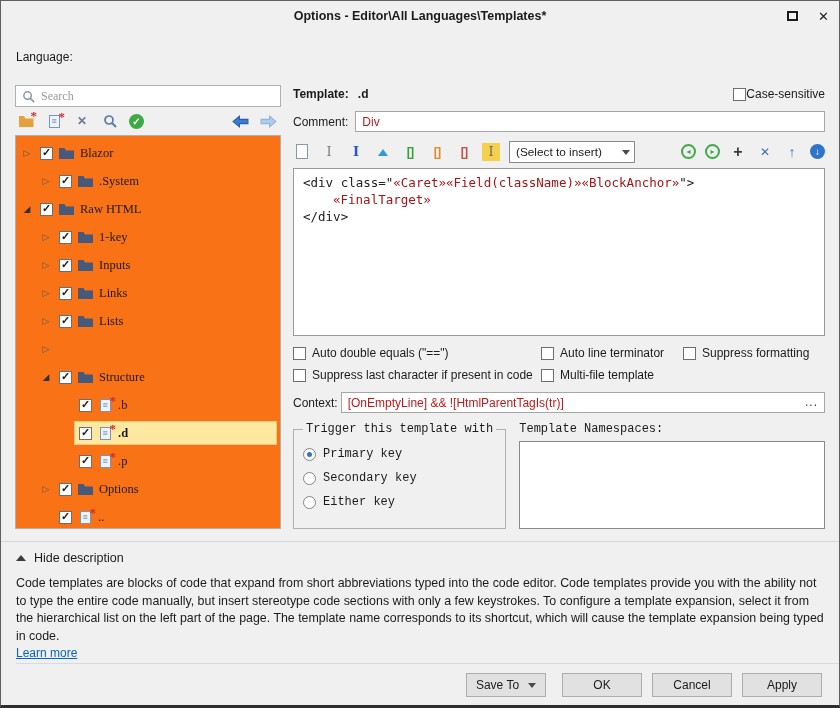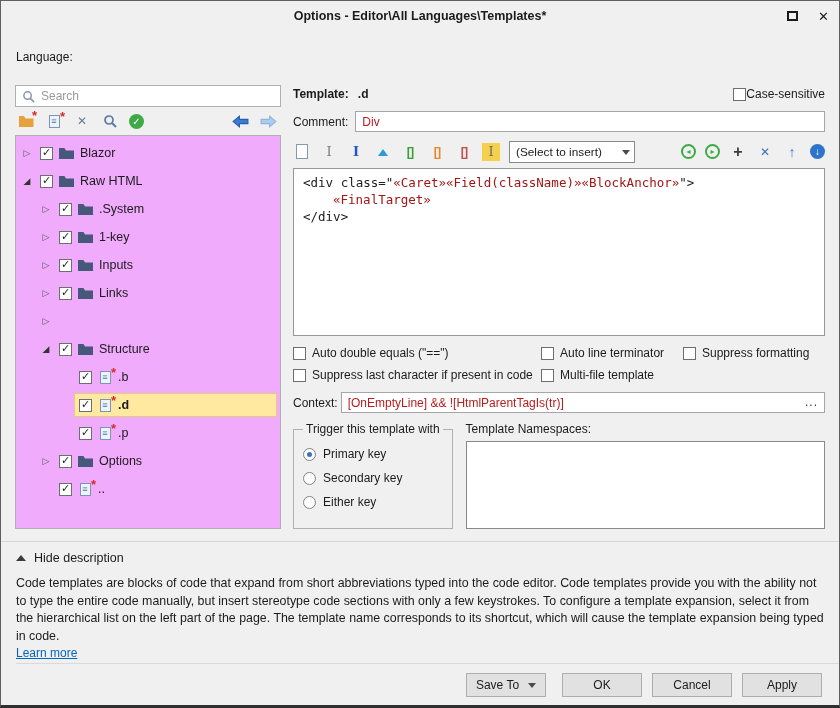--- a/index.html
+++ b/index.html
@@ -21,28 +21,28 @@
   .lang-row { display:flex; align-items:center; gap:9px; margin:14px 0 0 15px; height:24px; }
   .combo { width:170px; height:22px; background:#fff; border:1px solid #898989; display:flex;
            align-items:center; padding-left:6px; }
   .combo .dd { margin-left:auto; width:18px; height:100%; display:flex; align-items:center; justify-content:center; }
   .dd-tri { width:0; height:0; border:4px solid transparent; border-top:5px solid #4a4a4a; margin-top:5px; }
 
   
   .main { display:flex; gap:12px; margin:16px 14px 0; height:444px; }
 
   
-  .left { width:266px; display:flex; flex-direction:column; }
+  .left { width:266px; display:flex; flex-direction:column;font-family:Liberation Serif, serif; }
   .searchbox { height:22px; background:#fff; border:1px solid #b0b0b0; display:flex; align-items:center;
                padding:0 6px; gap:6px; }
   .searchbox input { border:none; outline:none; flex:1; font:inherit; color:#333; background:transparent; }
   .searchbox input::placeholder { color:#9a9a9a; }
   .left-toolbar { height:28px; display:flex; align-items:center; gap:10px; padding:3px 4px 3px 2px; }
   .lt-spacer { flex:1; }
-  .tree { flex:1; background:#f0abfc; border:1px solid #b0b0b0; padding-top:3px; overflow:hidden; }
+  .tree { flex:1; background:#f97316; border:1px solid #b0b0b0; padding-top:3px; overflow:hidden; }
 
   .trow { height:28px; display:flex; align-items:center; }
   .exp { width:16px; display:inline-flex; justify-content:center; flex:none; }
   .exp.closed::after { content:"▷"; font-size:9px; color:#555; }
   .exp.open::after { content:"◢"; font-size:9px; color:#333; }
   .lv0 .exp { margin-left:3px; }
   .lv1 .exp { margin-left:22px; }
   .lv2 .exp { margin-left:42px; }
   .rowbody { display:flex; align-items:center; gap:6px; height:24px; padding:0 5px; flex:1; margin-right:3px; }
   .trow.selected .rowbody { background:#ffe8a0; box-shadow:inset 0 0 0 1px #e3cc7a; }
@@ -118,21 +118,21 @@
   .code-line.ind { padding-left:30px; }
 
   .opts { margin-top:10px; display:grid; grid-template-columns:248px 142px auto; row-gap:8px; }
   .opt { display:flex; align-items:center; gap:6px; white-space:nowrap; }
 
   .ctx { margin-top:10px; display:flex; align-items:center; gap:3px; }
   .ctx .field { position:relative; }
   .ctx .field input { padding-right:22px; }
   .ctx-more { position:absolute; right:6px; top:2px; color:#3c3c3c; letter-spacing:1px; cursor:pointer; }
 
-  .brow { margin-top:9px; flex:1; display:flex; gap:13px; align-items:stretch; min-height:0; }
+  .brow { margin-top:9px; flex:1; display:flex; gap:13px; align-items:stretch; min-height:0;font-family:Liberation Mono, monospace; }
   fieldset.trigger { width:150px; border:1px solid #b0b0b0; padding:1px 9px 6px; }
   fieldset.trigger legend { padding:0 3px; font-size:12px; white-space:nowrap; }
   .radio-row { display:flex; align-items:center; gap:7px; margin-top:10px; white-space:nowrap; }
   .ns { flex:1; display:flex; flex-direction:column; }
   .ns-label { margin-bottom:5px; }
   .listbox { flex:1; background:#fff; border:1px solid #8a8a8a; }
 
   
   .desc-sep { margin-top:12px; border-top:1px solid #d6d6d6; }
   .desc-toggle { display:flex; align-items:center; gap:8px; margin:8px 0 0 15px; font-size:12.5px; }
@@ -216,43 +216,43 @@
 
         <div class="trow lv0">
           <span class="exp closed"></span>
           <span class="rowbody">
             <span class="cb checked"></span>
             <span class="folder"></span>
             <span class="tlabel">Blazor</span>
           </span>
         </div>
 
+        <div class="trow lv1">
+          <span class="exp closed"></span>
+          <span class="rowbody">
+            <span class="cb checked"></span>
+            <span class="folder"></span>
+            <span class="tlabel">.System</span>
+          </span>
+        </div>
+
         <div class="trow lv0">
           <span class="exp open"></span>
           <span class="rowbody">
             <span class="cb checked"></span>
             <span class="folder"></span>
             <span class="tlabel">Raw HTML</span>
           </span>
         </div>
 
         <div class="trow lv1">
           <span class="exp closed"></span>
           <span class="rowbody">
             <span class="cb checked"></span>
             <span class="folder"></span>
-            <span class="tlabel">.System</span>
-          </span>
-        </div>
-
-        <div class="trow lv1">
-          <span class="exp closed"></span>
-          <span class="rowbody">
-            <span class="cb checked"></span>
-            <span class="folder"></span>
             <span class="tlabel">1-key</span>
           </span>
         </div>
 
         <div class="trow lv1">
           <span class="exp closed"></span>
           <span class="rowbody">
             <span class="cb checked"></span>
             <span class="folder"></span>
             <span class="tlabel">Inputs</span>
@@ -261,20 +261,28 @@
 
         <div class="trow lv1">
           <span class="exp closed"></span>
           <span class="rowbody">
             <span class="cb checked"></span>
             <span class="folder"></span>
             <span class="tlabel">Links</span>
           </span>
         </div>
 
+        <div class="trow lv1">
+          <span class="exp closed"></span>
+          <span class="rowbody">
+            <span class="cb checked"></span>
+            <span class="folder"></span>
+            <span class="tlabel">Lists</span>
+          </span>
+        </div>
 
         <div class="trow lv1">
           <span class="exp closed"></span>
         </div>
 
         <div class="trow lv1">
           <span class="exp open"></span>
           <span class="rowbody">
             <span class="cb checked"></span>
             <span class="folder"></span>

